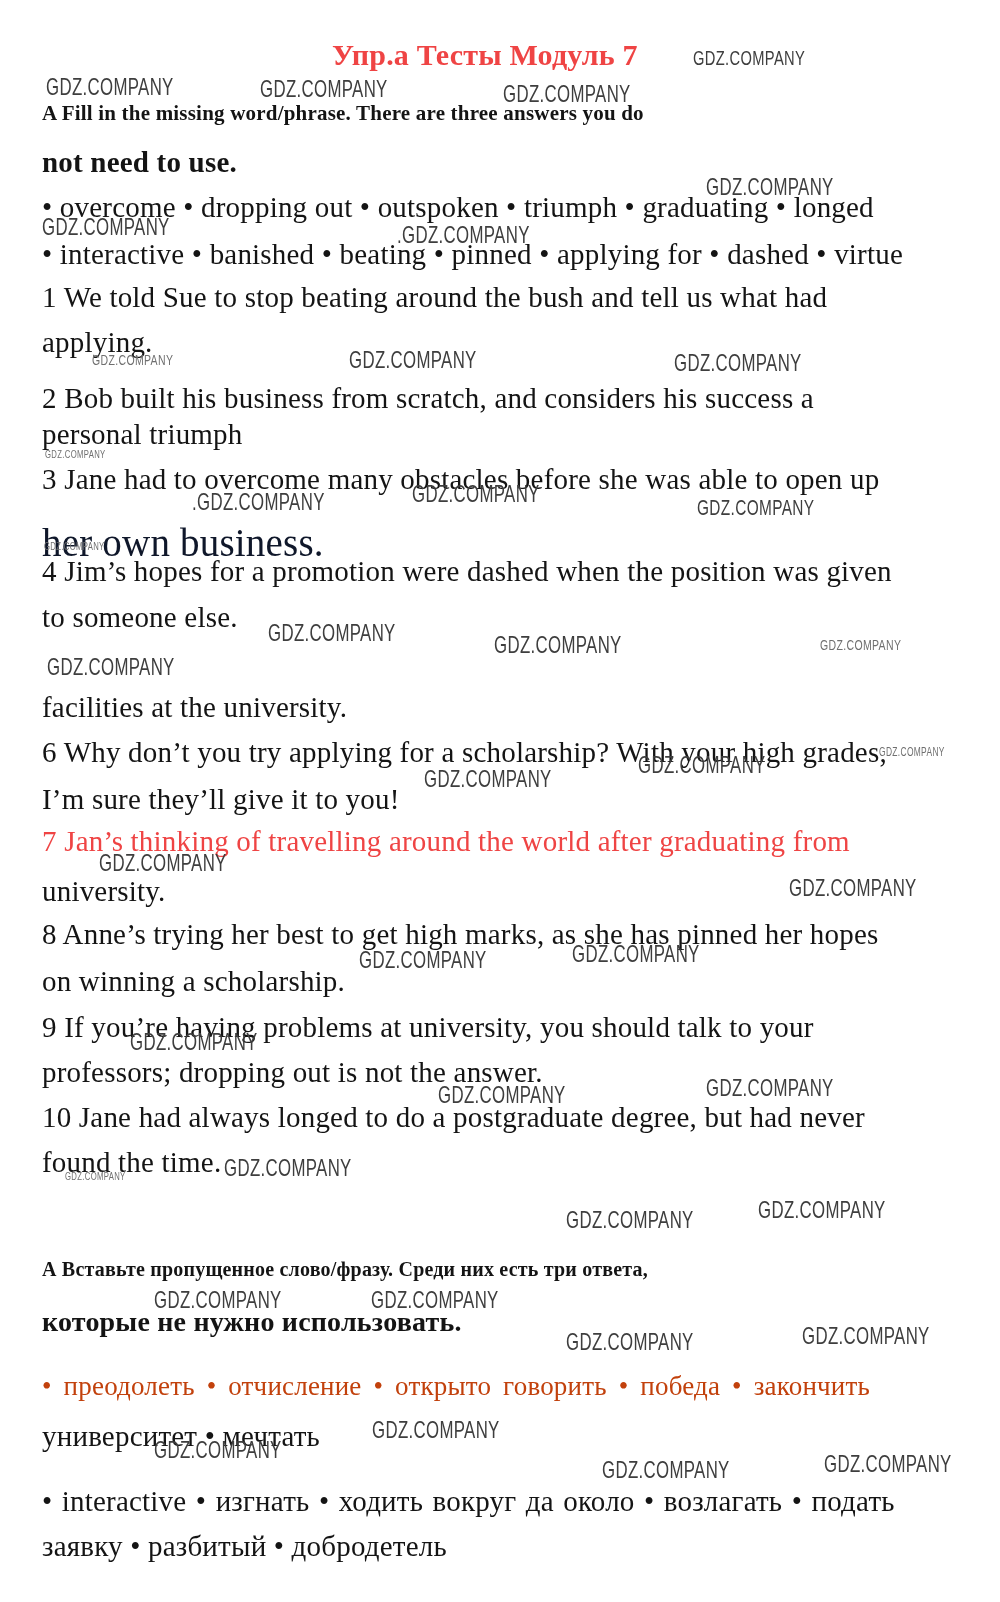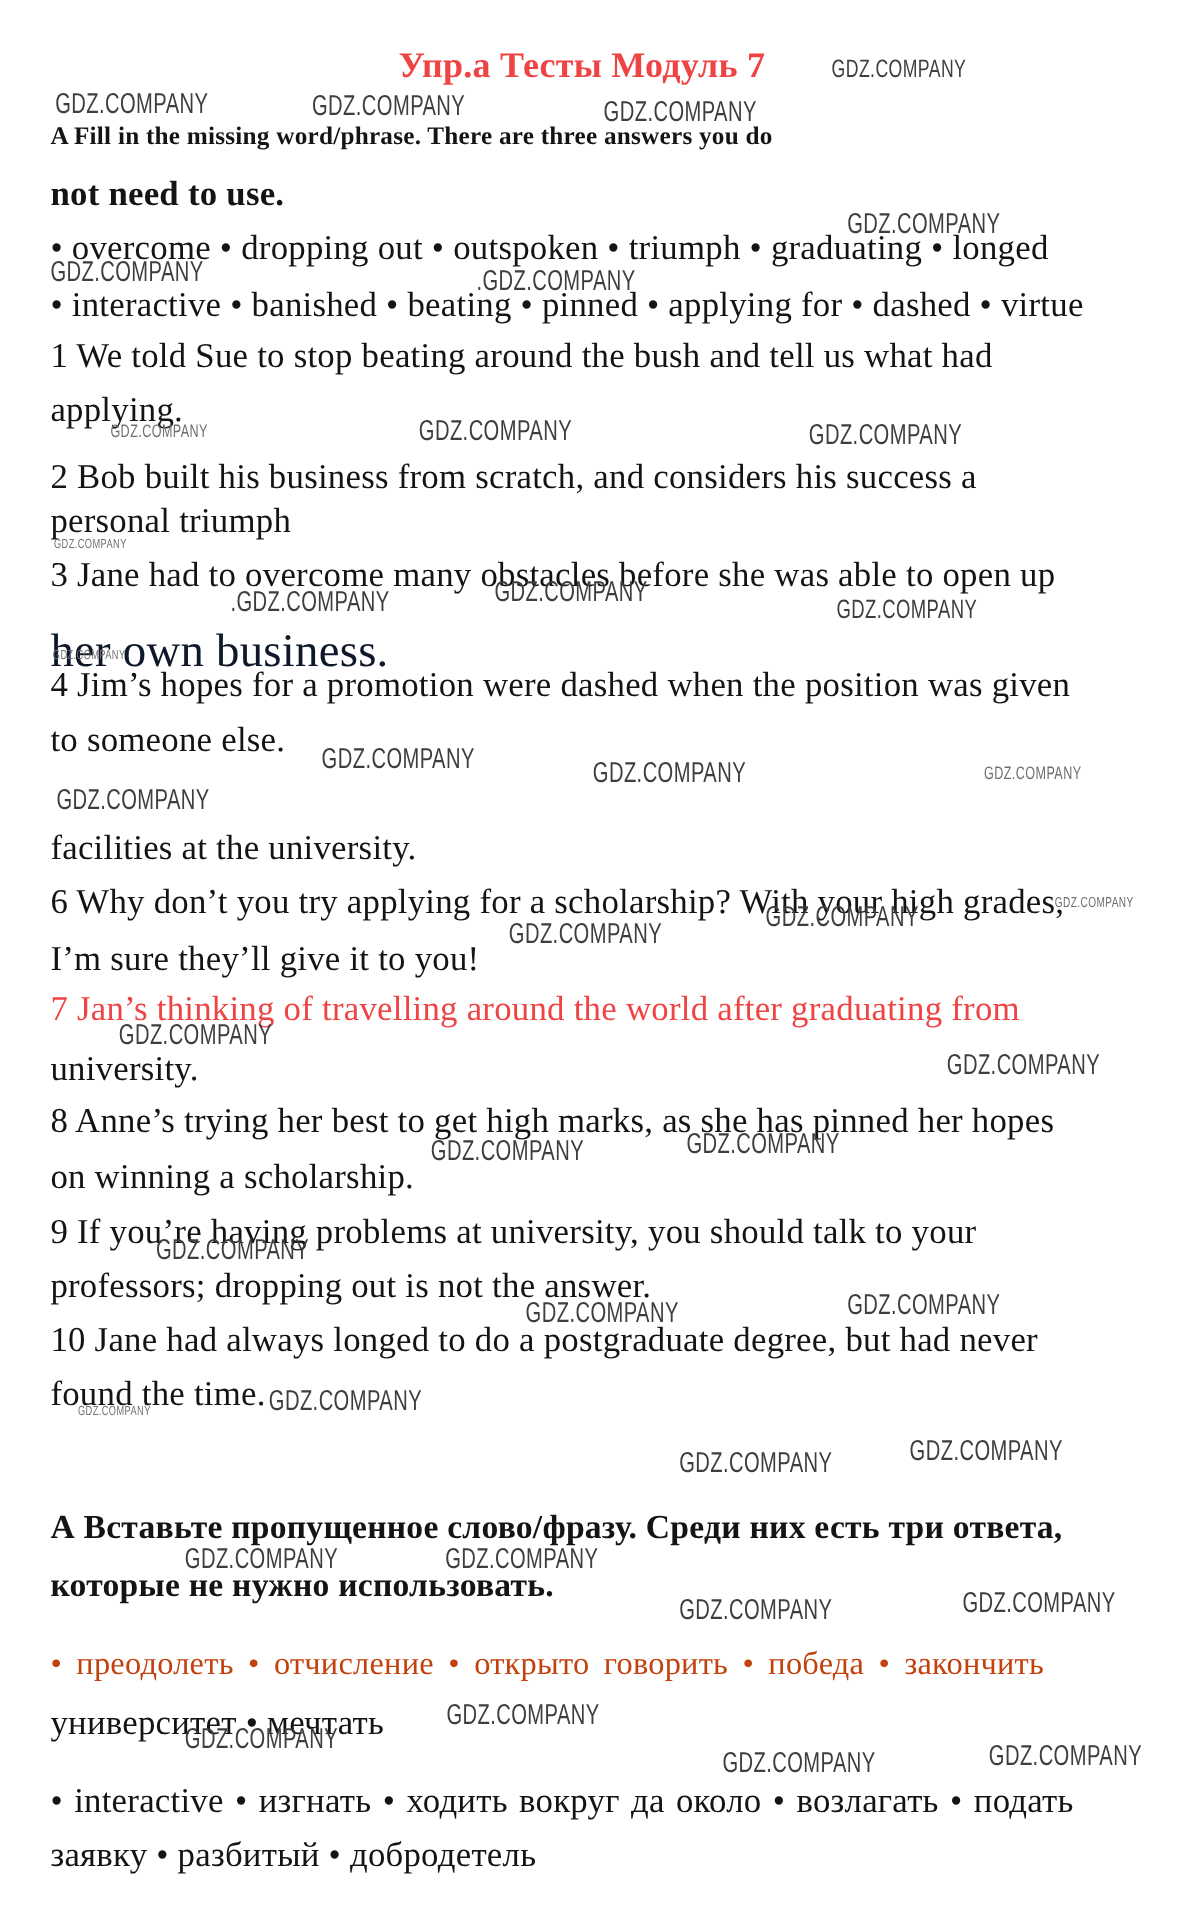--- a/index.html
+++ b/index.html
@@ -55,21 +55,21 @@
     <div class="line" style="top: 737px; left: 42px; font-size: 29px; color: rgb(20, 20, 20);">6 Why don’t you try applying for a scholarship? With your high grades,</div>
     <div class="line" style="top: 784px; left: 42px; font-size: 29px; color: rgb(20, 20, 20);">I’m sure they’ll give it to you!</div>
     <div class="line" style="top: 826px; left: 42px; font-size: 29px; color: #ef4444;">7 Jan’s thinking of travelling around the world after graduating from</div>
     <div class="line" style="top: 876px; left: 42px; font-size: 29px; color: rgb(20, 20, 20);">university.</div>
     <div class="line" style="top: 919px; left: 42px; font-size: 29px; color: rgb(20, 20, 20);">8 Anne’s trying her best to get high marks, as she has pinned her hopes</div>
     <div class="line" style="top: 966px; left: 42px; font-size: 29px; color: rgb(20, 20, 20);">on winning a scholarship.</div>
     <div class="line" style="top: 1012px; left: 42px; font-size: 29px; color: rgb(20, 20, 20);">9 If you’re having problems at university, you should talk to your</div>
     <div class="line" style="top: 1057px; left: 42px; font-size: 29px; color: rgb(20, 20, 20);">professors; dropping out is not the answer.</div>
     <div class="line" style="top: 1102px; left: 42px; font-size: 29px; color: rgb(20, 20, 20);">10 Jane had always longed to do a postgraduate degree, but had never</div>
     <div class="line" style="top: 1147px; left: 42px; font-size: 29px; color: rgb(20, 20, 20);">found the time.</div>
-    <div class="line bold" style="top: 1259px; left: 42px; font-size: 28px; color: rgb(20, 20, 20);">А Вставьте пропущенное слово/фразу. Среди них есть три ответа,</div>
+    <div class="line bold" style="top: 1259px; left: 42px; font-size: 20px; color: rgb(20, 20, 20);">А Вставьте пропущенное слово/фразу. Среди них есть три ответа,</div>
     <div class="line bold" style="top: 1307px; left: 42px; font-size: 28px; color: rgb(20, 20, 20);">которые не нужно использовать.</div>
     <div class="line" style="top: 1372px; left: 42px; font-size: 27px; color: #c2410c; word-spacing: 5px;">• преодолеть • отчисление • открыто говорить • победа • закончить</div>
     <div class="line" style="top: 1421px; left: 42px; font-size: 29px; color: rgb(20, 20, 20);">университет • мечтать</div>
     <div class="line" style="top: 1486px; left: 42px; font-size: 29px; color: rgb(20, 20, 20); word-spacing: 2px;">• interactive • изгнать • ходить вокруг да около • возлагать • подать</div>
     <div class="line" style="top: 1531px; left: 42px; font-size: 29px; color: rgb(20, 20, 20);">заявку • разбитый • добродетель</div>
     <span class="wm" style="left: 693px; top: 47px; font-size: 21px; color: rgb(62, 62, 62);">GDZ.COMPANY</span>
     <span class="wm" style="left: 46px; top: 75px; font-size: 24px; color: rgb(62, 62, 62);">GDZ.COMPANY</span>
     <span class="wm" style="left: 260px; top: 77px; font-size: 24px; color: rgb(62, 62, 62);">GDZ.COMPANY</span>
     <span class="wm" style="left: 503px; top: 82px; font-size: 24px; color: rgb(62, 62, 62);">GDZ.COMPANY</span>
     <span class="wm" style="left: 706px; top: 175px; font-size: 24px; color: rgb(62, 62, 62);">GDZ.COMPANY</span>

